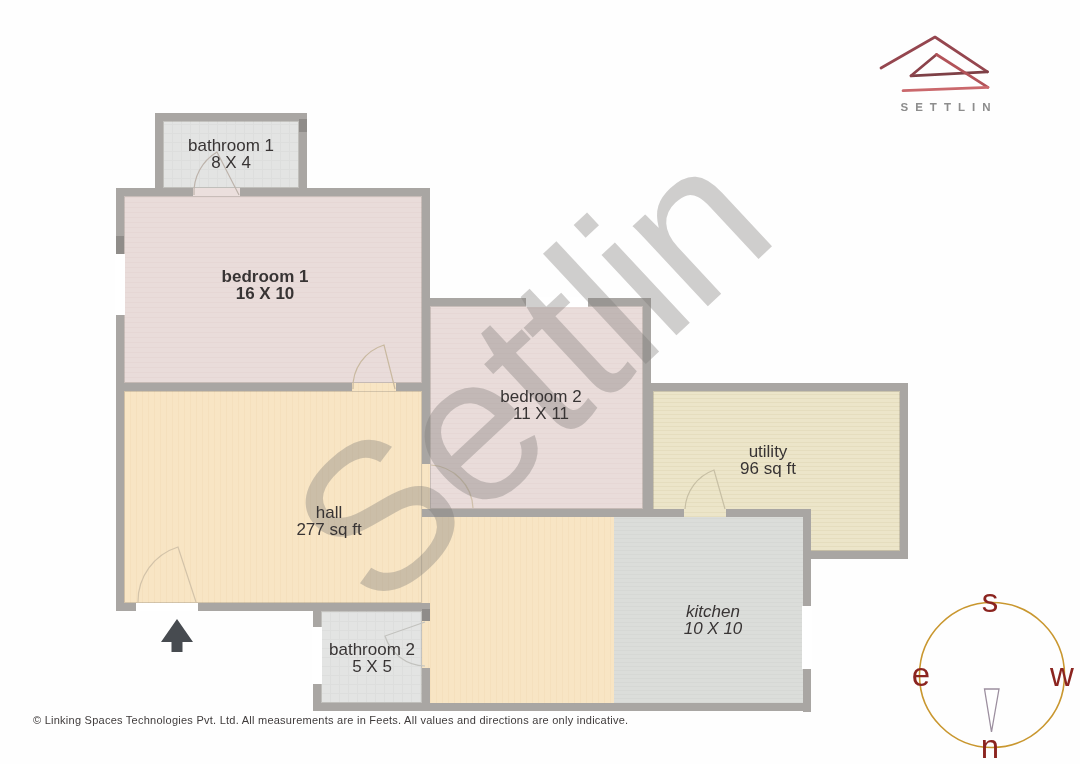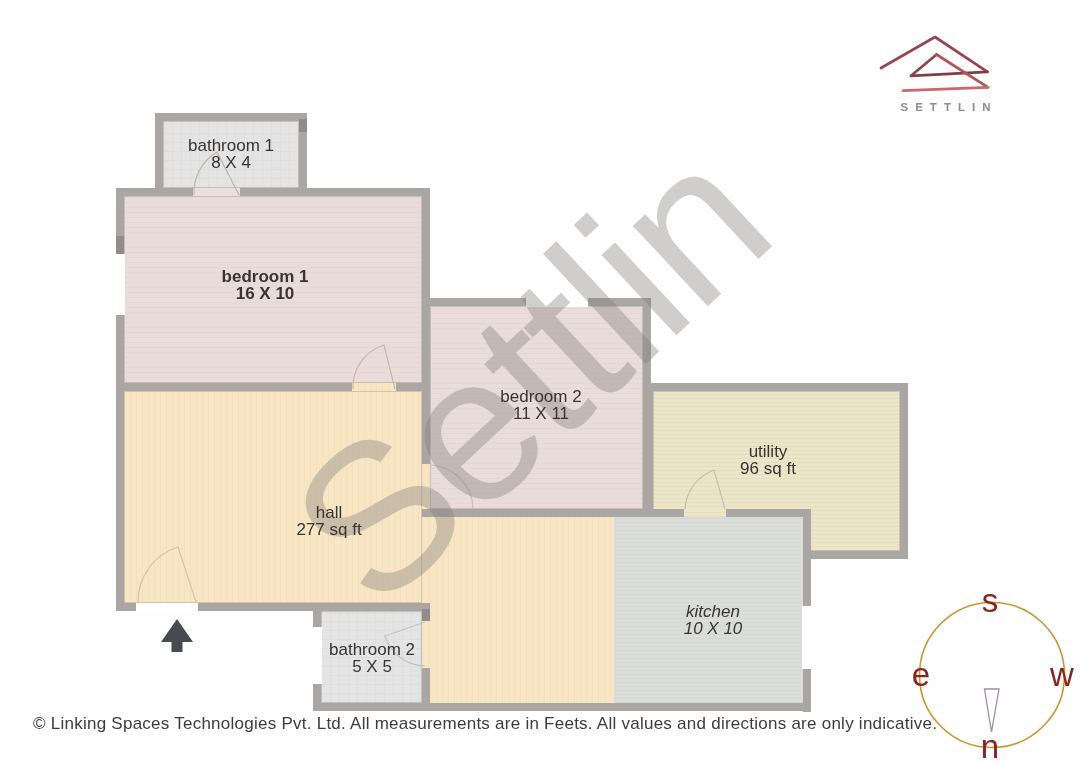--- a/index.html
+++ b/index.html
@@ -20,21 +20,21 @@
     background-image:repeating-linear-gradient(0deg,#e6d7d5 0px,#e6d7d5 1px,transparent 1px,transparent 5px);}
   .hall-tex{background-color:#f8e5c4;
     background-image:repeating-linear-gradient(90deg,#f5e0bd 0px,#f5e0bd 1px,transparent 1px,transparent 6px);}
   .util-tex{background-color:#ece5c9;
     background-image:repeating-linear-gradient(0deg,#e5ddbe 0px,#e5ddbe 1px,transparent 1px,transparent 4px);}
   .kit-tex{background-color:#dbddda;
     background-image:repeating-linear-gradient(0deg,#d6d8d5 0px,#d6d8d5 1px,transparent 1px,transparent 4px);}
   #watermark{position:absolute;left:529px;top:375px;z-index:10;
      transform:translate(-50%,-50%) rotate(-43deg);
      font-size:208px;font-weight:normal;color:rgba(125,122,120,0.36);white-space:nowrap;letter-spacing:-4px;}
-  #copyright{position:absolute;left:33px;top:714px;z-index:20;font-size:17px;letter-spacing:0.25px;color:#3f3b3b;}
+  #copyright{position:absolute;left:33px;top:714px;z-index:20;font-size:11px;letter-spacing:0.25px;color:#3f3b3b;}
 </style>
 </head>
 <body>
 <div id="canvas">
 
   <div class="room util-tex" style="left:645px;top:383px;width:263px;height:176px;"></div>
 
   <div class="room bath-tex" style="left:155px;top:113px;width:152px;height:83px;"></div>
 
   <div class="room bed-tex" style="left:116px;top:188px;width:314px;height:203px;"></div>

